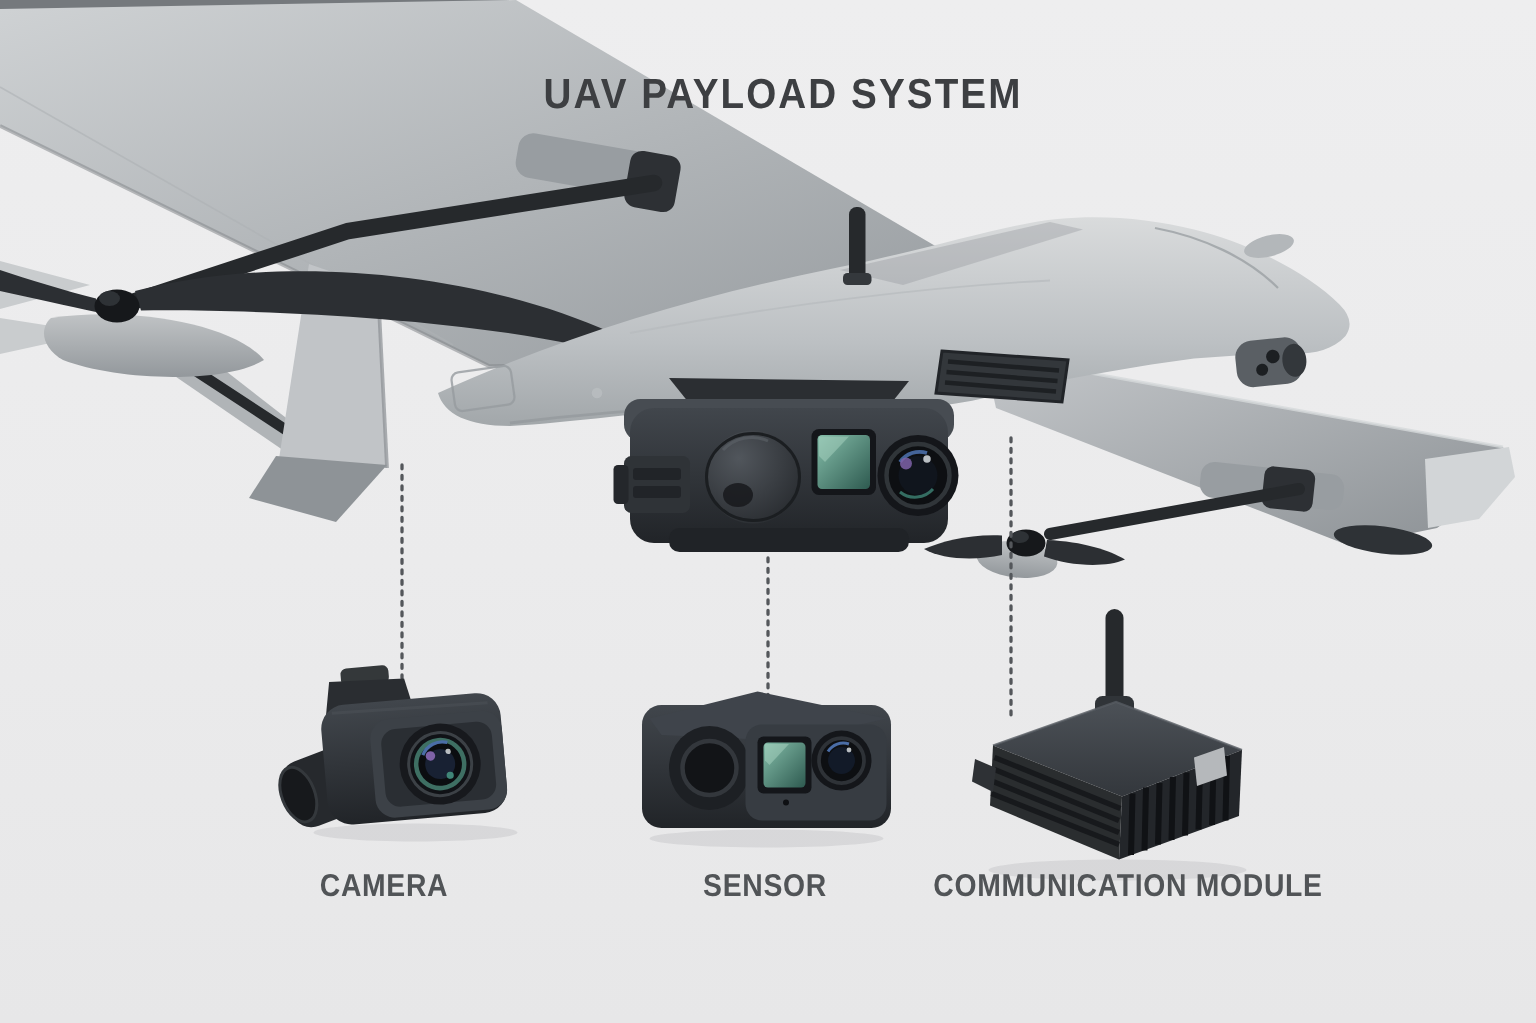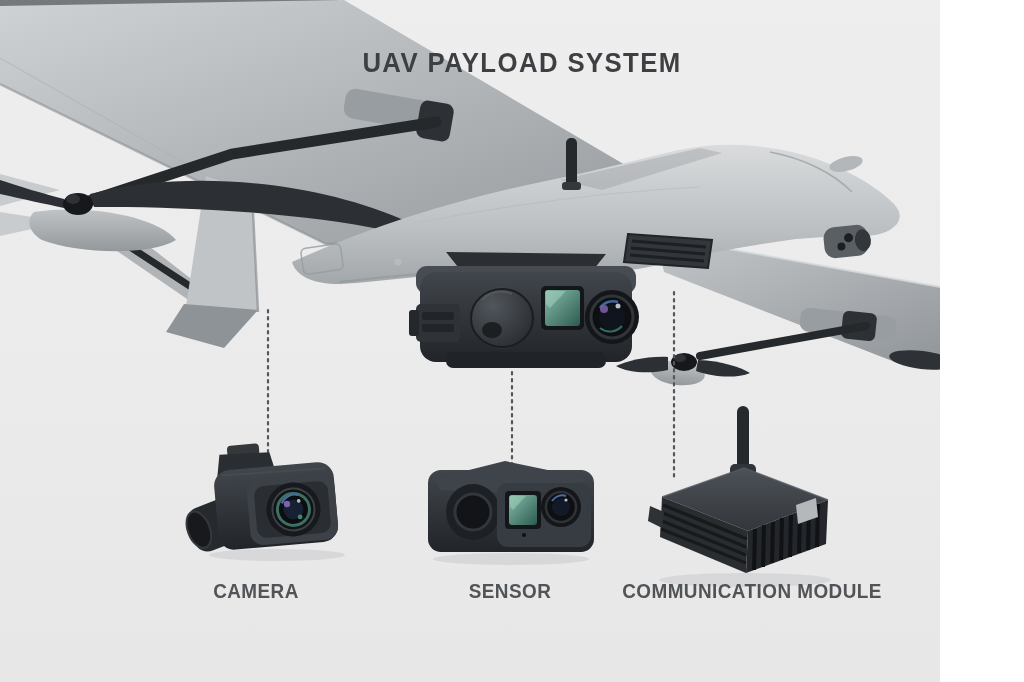--- a/index.html
+++ b/index.html
@@ -1,18 +1,18 @@
 <!DOCTYPE html>
 <html><head>
 <meta charset="utf-8">
 <style>
   html,body{margin:0;padding:0;}
   body{font-family:"Liberation Sans","DejaVu Sans",sans-serif;}
   .stage{
-    position:relative;width:940px;height:682px;overflow:hidden;
+    position:relative;width:1024px;height:682px;overflow:hidden;
     background:linear-gradient(180deg,#eeeeef 0%,#ebebec 55%,#e7e7e8 100%);
     text-align:center;
   }
   .stage svg{position:absolute;left:0;top:0;}
   .title{
     position:absolute;top:47px;left:522px;
     transform:translateX(-50%) scaleX(.92);
     font-size:28px;font-weight:700;letter-spacing:1.5px;
     color:#3d3f42;white-space:nowrap;
   }

